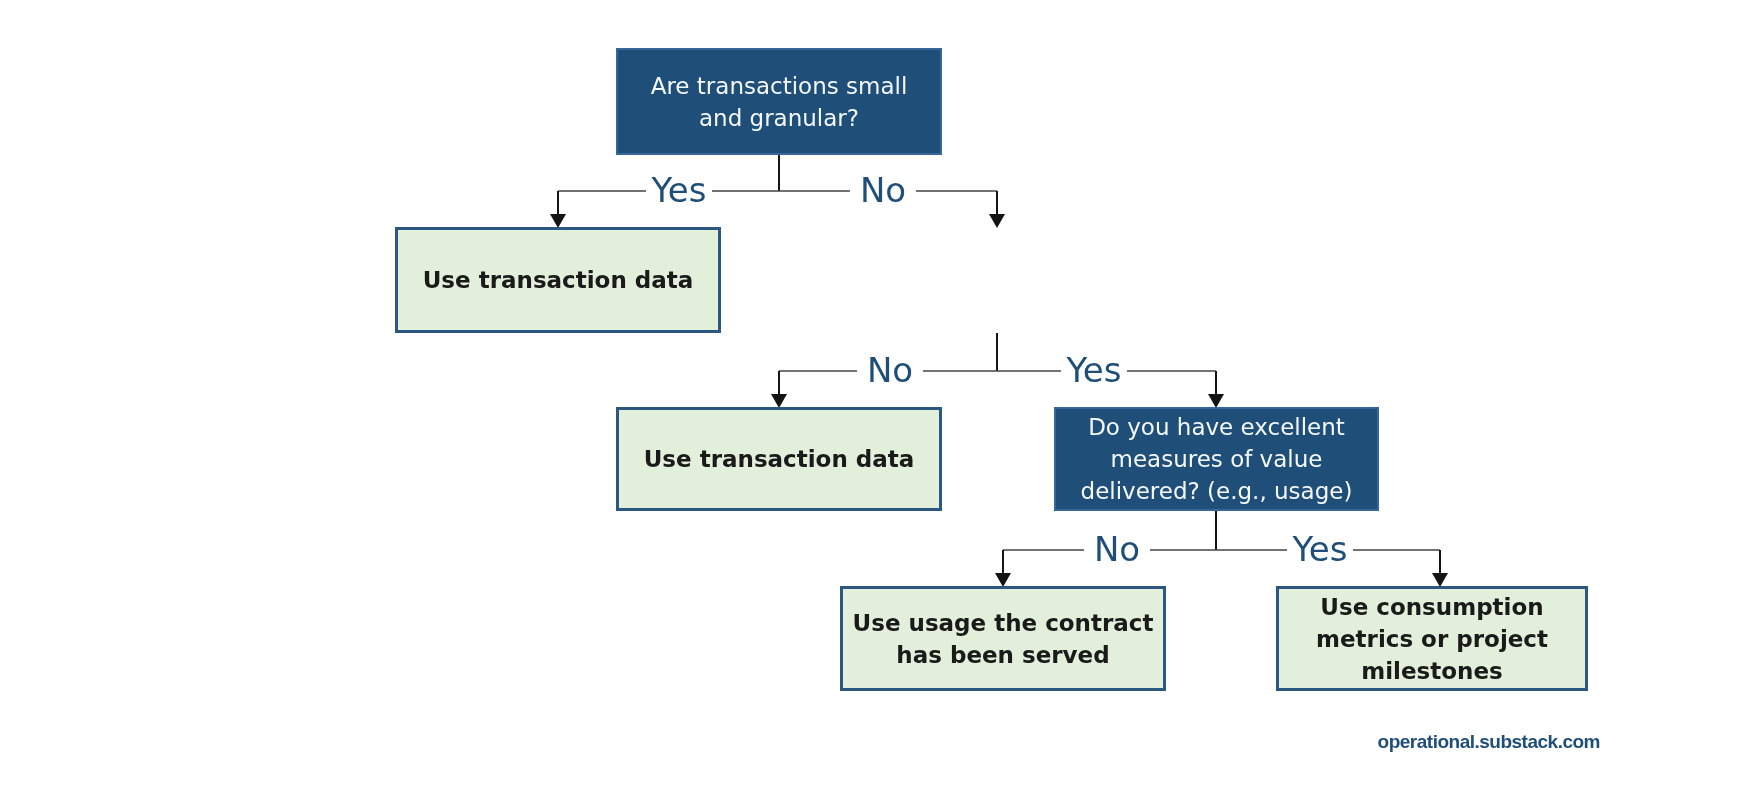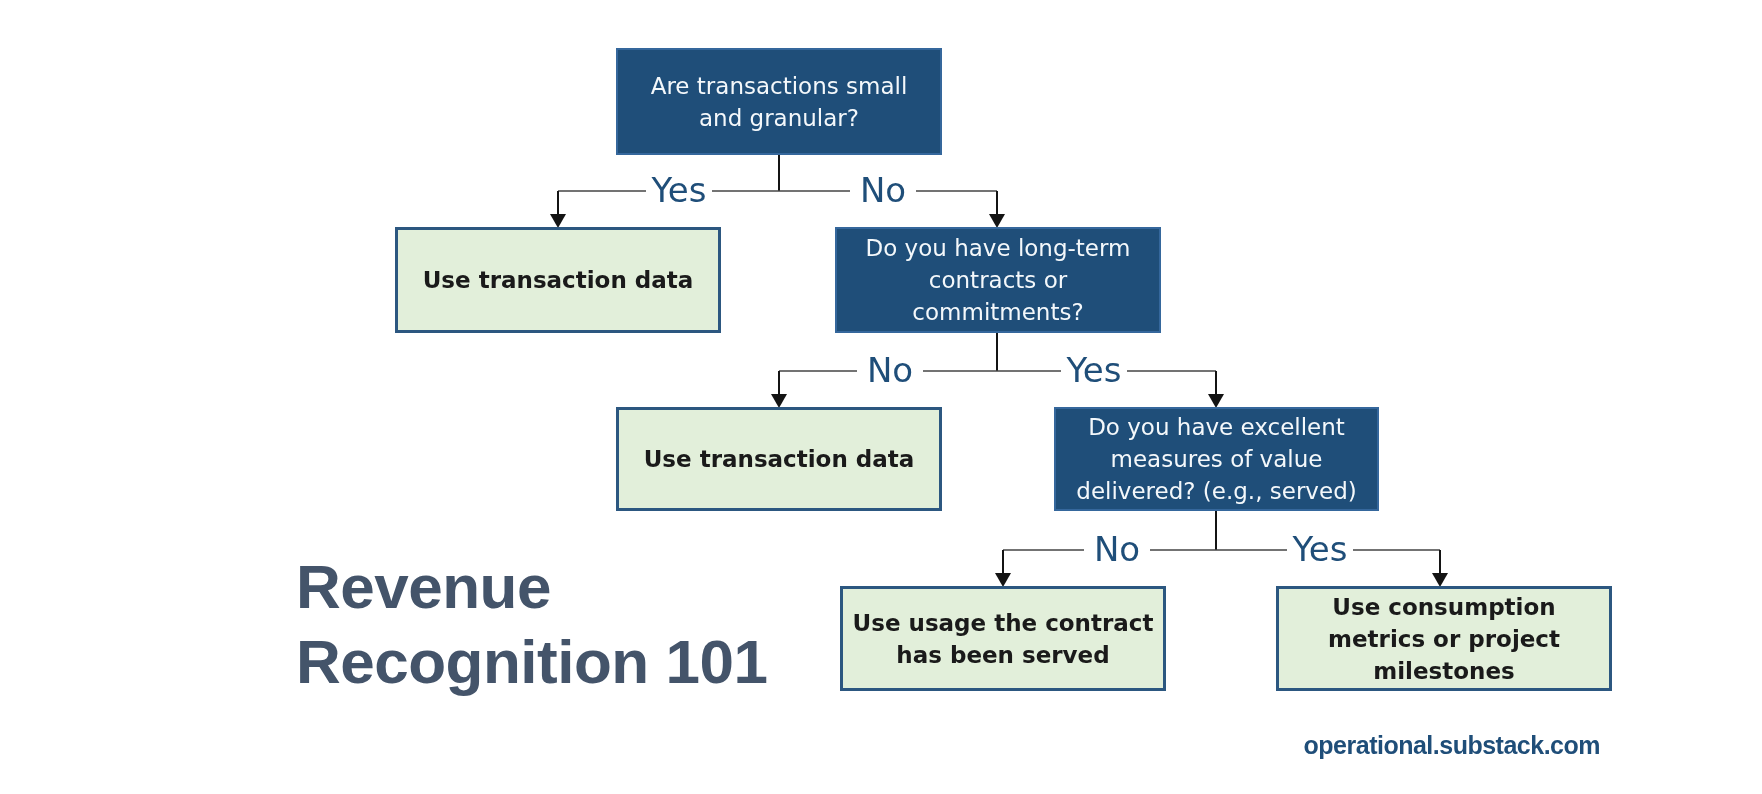--- a/index.html
+++ b/index.html
@@ -70,21 +70,21 @@
   .diagram-title span { display: block; }
   .footer-url {
     position: absolute;
     left: 1295px;
     top: 731px;
     width: 305px;
     text-align: right;
     z-index: 2;
     font-family: "Liberation Sans", sans-serif;
     font-weight: 700;
-    font-size: 25px;
+    font-size: 19px;
     letter-spacing: -0.5px;
     color: var(--footer, #1f4e79);
     white-space: nowrap;
   }
   .hline { stroke: var(--line-h, #454545); stroke-width: 1.6; }
   .vline { stroke: var(--line-v, #141414); stroke-width: 2; }
   .arrowhead { fill: var(--line-v, #141414); }
 </style>
 </head>
 <body>
@@ -124,39 +124,34 @@
       <line class="vline" x1="1440" y1="550" x2="1440" y2="573"></line>
       <polygon class="arrowhead" points="995,573 1011,573 1003,587"></polygon>
       <polygon class="arrowhead" points="1432,573 1448,573 1440,587"></polygon>
     </g>
   </svg>
 
   <div class="node decision" style="left:616px; top:48px; width:326px; height:107px;">Are transactions small and granular?</div>
 
   <div class="node outcome" style="left:395px; top:227px; width:326px; height:106px;">Use transaction data</div>
 
-  <div class="node decision" style="left:835px; top:227px; width:326px; height:106px;">Do you have long-term contracts or commitments?</div>
 
   <div class="node outcome" style="left:616px; top:407px; width:326px; height:104px;">Use transaction data</div>
 
-  <div class="node decision" style="left:1054px; top:407px; width:325px; height:104px;">Do you have excellent measures of value delivered? (e.g., served)</div>
+  <div class="node decision" style="left:1054px; top:407px; width:325px; height:104px;">Do you have excellent measures of value delivered? (e.g., usage)</div>
 
   <div class="node outcome" style="left:840px; top:586px; width:326px; height:105px;">Use usage the contract has been served</div>
 
-  <div class="node outcome" style="left:1276px; top:586px; width:336px; height:105px;">Use consumption metrics or project milestones</div>
+  <div class="node outcome" style="left:1276px; top:586px; width:312px; height:105px;">Use consumption metrics or project milestones</div>
 
   <span class="branch-label" style="left:679px; top:190px;">Yes</span>
   <span class="branch-label" style="left:883px; top:190px;">No</span>
 
   <span class="branch-label" style="left:890px; top:370px;">No</span>
   <span class="branch-label" style="left:1094px; top:370px;">Yes</span>
 
   <span class="branch-label" style="left:1117px; top:549px;">No</span>
   <span class="branch-label" style="left:1320px; top:549px;">Yes</span>
 
-  <div class="diagram-title">
-    <span>Revenue</span>
-    <span>Recognition 101</span>
-  </div>
 
   <div class="footer-url">operational.substack.com</div>
 
 </div>
 
 </body></html>

